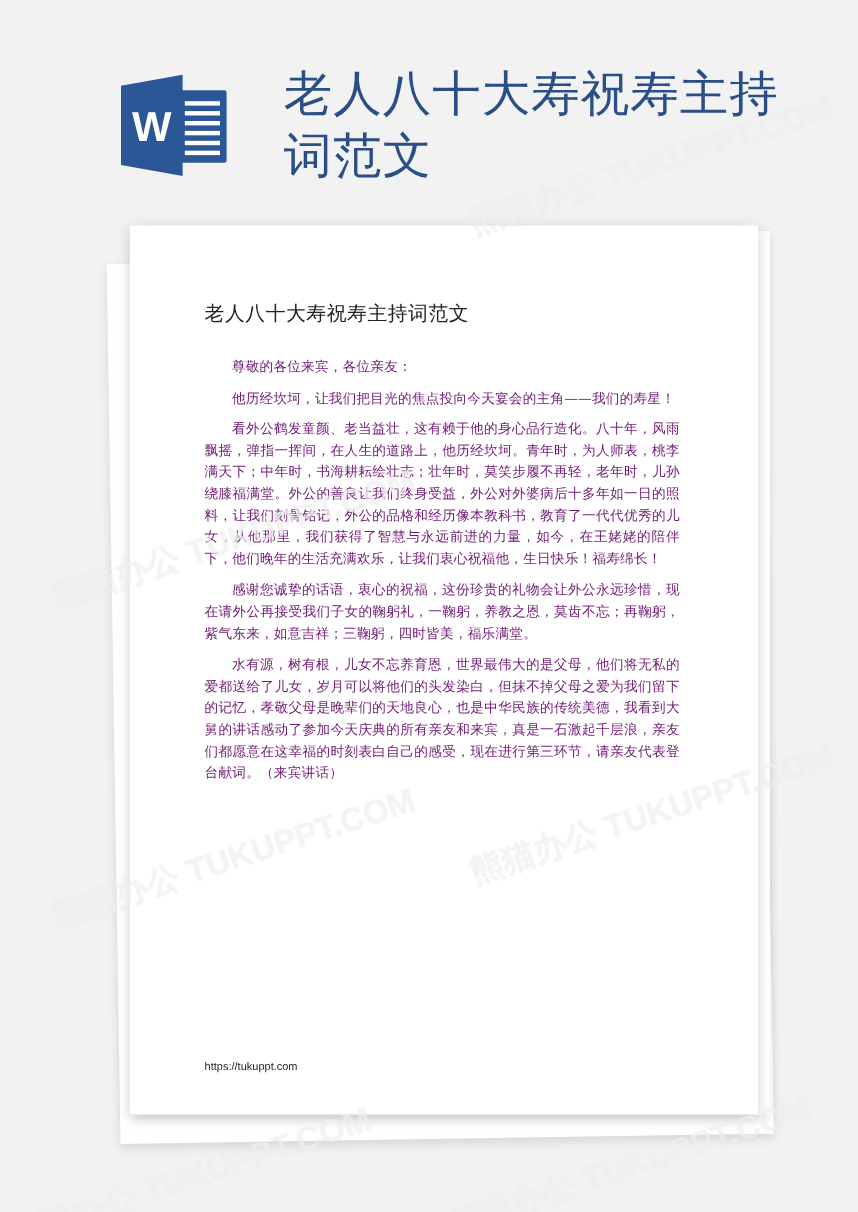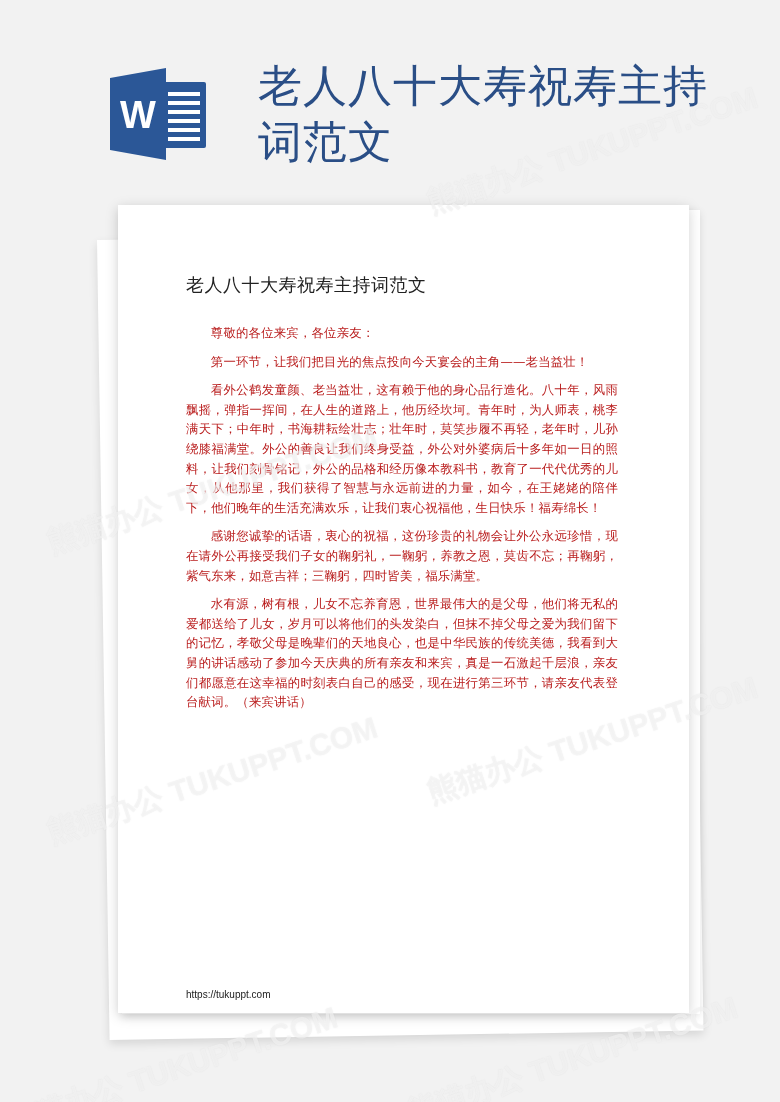--- a/index.html
+++ b/index.html
@@ -30,26 +30,26 @@
     box-shadow:0 3px 12px rgba(0,0,0,0.18);
   }
   .page-content { position:absolute; left:68px; top:68px; width:432px; color:#333; }
   .page-title {
     font-family:"DejaVu Serif", serif; font-size:18px; color:#222;
     margin:0 0 26px 0; letter-spacing:0.5px; font-weight:normal;
   }
   .para {
     font-family:"DejaVu Serif", serif;
     font-size:12.4px; line-height:19.6px; text-indent:2em;
-    margin:0 0 9px 0; text-align:justify; color:#b91c1c;
+    margin:0 0 9px 0; text-align:justify; color:#701a75;
     letter-spacing:0.2px;
   }
   .footer-url {
     position:absolute; left:68px; top:760px;
-    font-family:"Liberation Sans", sans-serif; font-size:10px; color:#222;margin-top:24px;
+    font-family:"Liberation Sans", sans-serif; font-size:10px; color:#222;
   }
   .watermark {
     position:absolute; font-family:"Liberation Sans", sans-serif; font-size:30px;
     font-weight:bold; color:rgba(255,255,255,0.55);
     transform:rotate(-18deg); white-space:nowrap; pointer-events:none;
     text-shadow:0 0 1px rgba(180,180,180,0.35);
   }
 </style>
 </head>
 <body>
@@ -73,21 +73,21 @@
   <div class="doc-heading">老人八十大寿祝寿主持词范文</div>
 </div>
 
 <div class="sheet sheet-back2"></div>
 <div class="sheet sheet-back1"></div>
 
 <div class="sheet sheet-main">
   <div class="page-content">
     <h1 class="page-title">老人八十大寿祝寿主持词范文</h1>
     <p class="para">尊敬的各位来宾，各位亲友：</p>
-    <p class="para">第一环节，让我们把目光的焦点投向今天宴会的主角——老当益壮！</p>
+    <p class="para">他历经坎坷，让我们把目光的焦点投向今天宴会的主角——我们的寿星！</p>
     <p class="para">看外公鹤发童颜、老当益壮，这有赖于他的身心品行造化。八十年，风雨飘摇，弹指一挥间，在人生的道路上，他历经坎坷。青年时，为人师表，桃李满天下；中年时，书海耕耘绘壮志；壮年时，莫笑步履不再轻，老年时，儿孙绕膝福满堂。外公的善良让我们终身受益，外公对外婆病后十多年如一日的照料，让我们刻骨铭记，外公的品格和经历像本教科书，教育了一代代优秀的儿女，从他那里，我们获得了智慧与永远前进的力量，如今，在王姥姥的陪伴下，他们晚年的生活充满欢乐，让我们衷心祝福他，生日快乐！福寿绵长！</p>
     <p class="para">感谢您诚挚的话语，衷心的祝福，这份珍贵的礼物会让外公永远珍惜，现在请外公再接受我们子女的鞠躬礼，一鞠躬，养教之恩，莫齿不忘；再鞠躬，紫气东来，如意吉祥；三鞠躬，四时皆美，福乐满堂。</p>
     <p class="para">水有源，树有根，儿女不忘养育恩，世界最伟大的是父母，他们将无私的爱都送给了儿女，岁月可以将他们的头发染白，但抹不掉父母之爱为我们留下的记忆，孝敬父母是晚辈们的天地良心，也是中华民族的传统美德，我看到大舅的讲话感动了参加今天庆典的所有亲友和来宾，真是一石激起千层浪，亲友们都愿意在这幸福的时刻表白自己的感受，现在进行第三环节，请亲友代表登台献词。（来宾讲话）</p>
   </div>
   <div class="footer-url">https://tukuppt.com</div>
 </div>
 
 <div class="watermark" style="left:420px;top:130px;">熊猫办公 TUKUPPT.COM</div>
 <div class="watermark" style="left:40px;top:470px;">熊猫办公 TUKUPPT.COM</div>
 <div class="watermark" style="left:420px;top:720px;">熊猫办公 TUKUPPT.COM</div>

